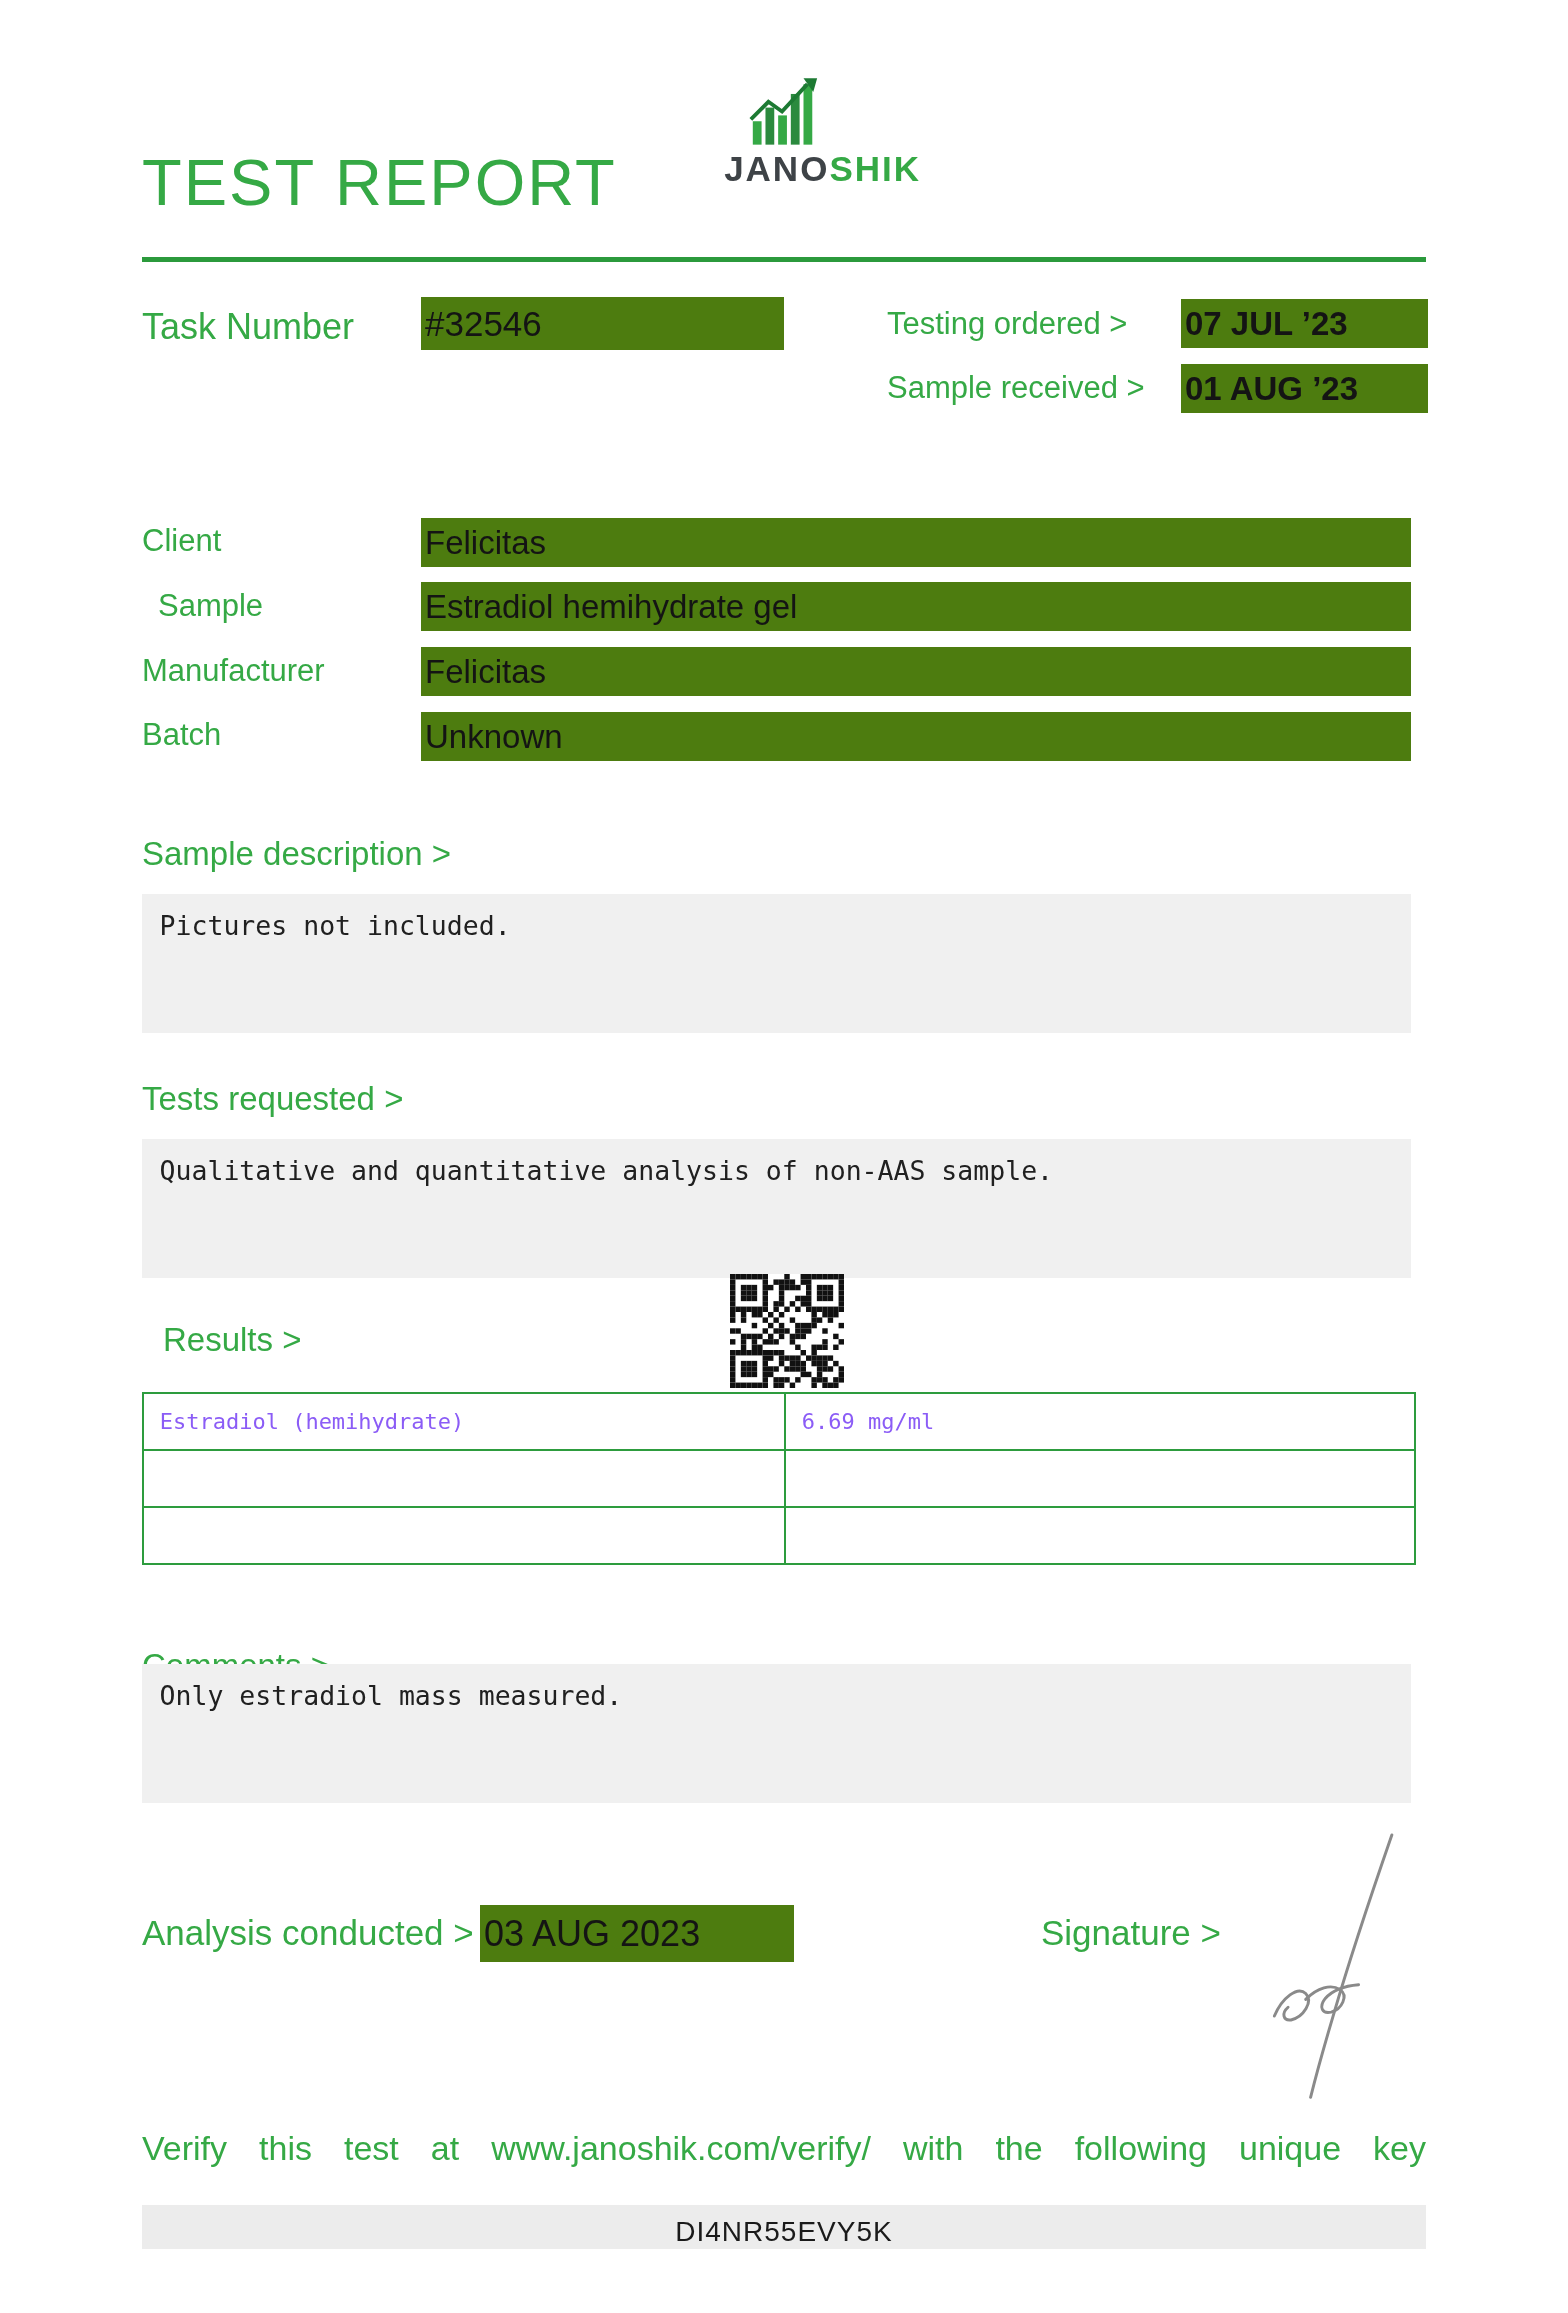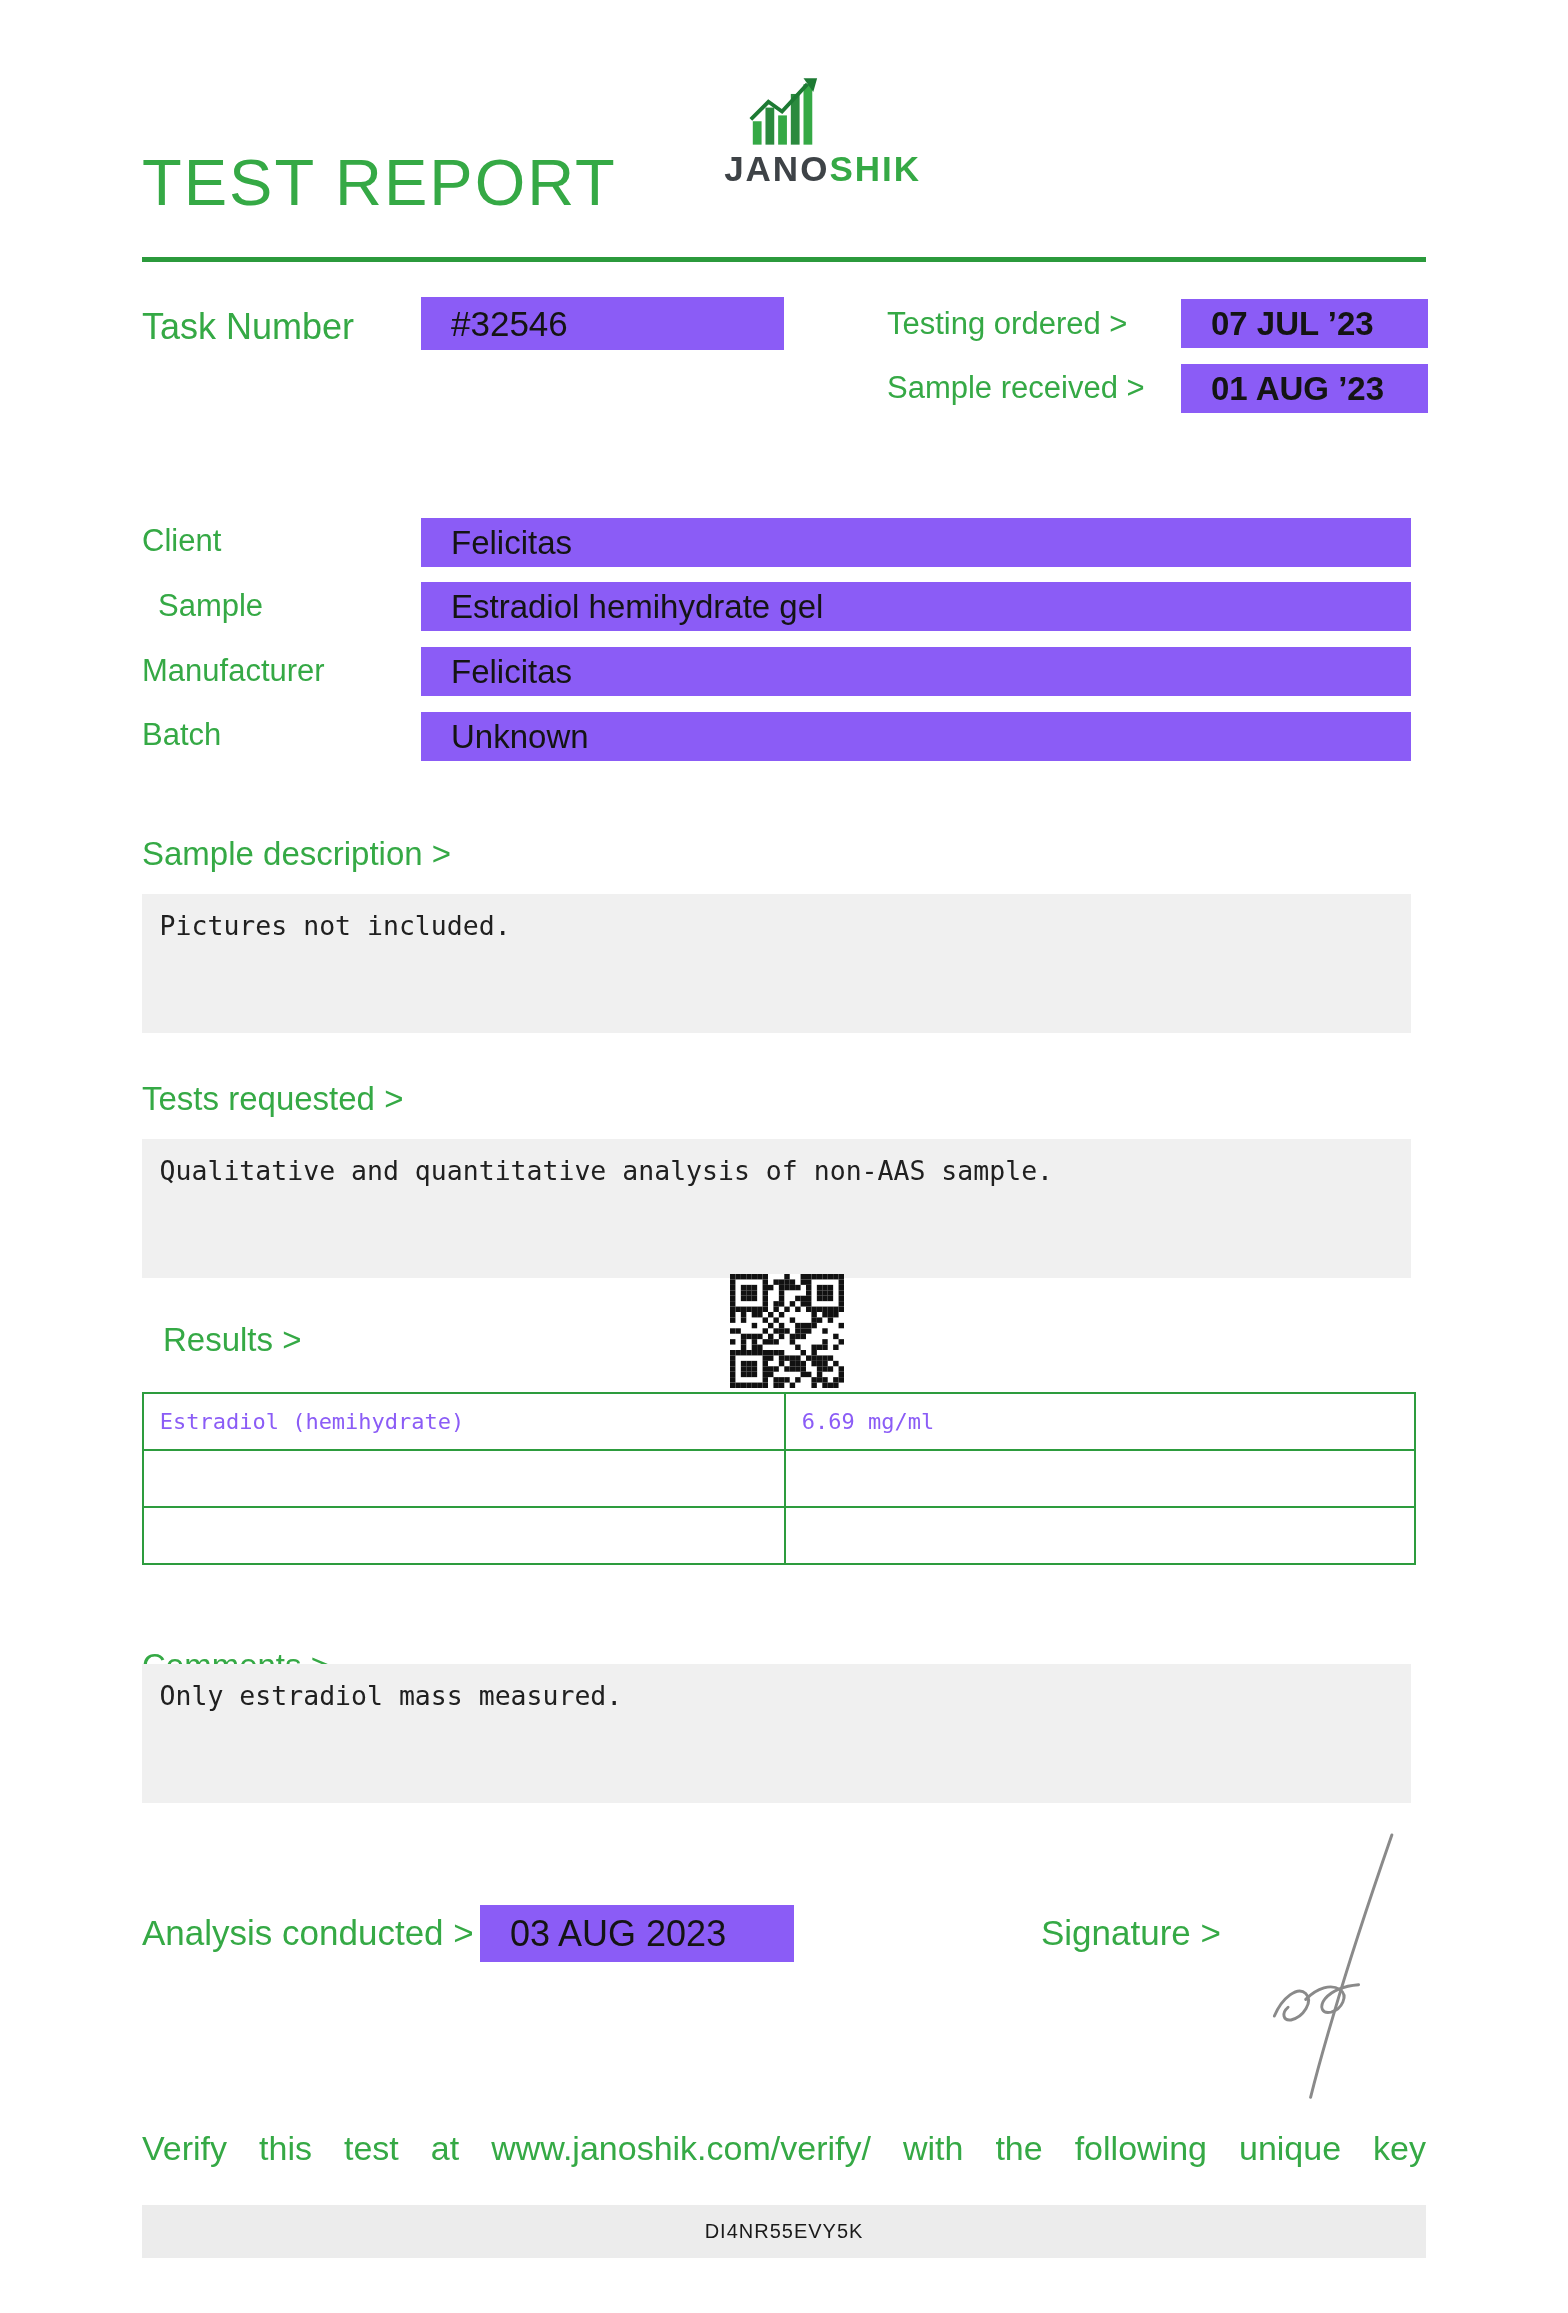--- a/index.html
+++ b/index.html
@@ -33,22 +33,22 @@
     text-align:right; font-size:26.5px; line-height:37px; color:#4b5055;
   }
   .rule {
     position:absolute; left:142px; top:257px;
     width:1284px; height:4.9px; background:#2b9a3c;
   }
   
   .green-label { color:#35a945; font-size:31px; position:absolute; white-space:nowrap; }
   .task-label { left:142px; top:306px; font-size:36px; }
   .value-box {
-    position:absolute; background:#8b5cf6; color:#141414;
-    padding-left:30px; white-space:nowrap; overflow:hidden;
+    position:absolute; background:#4d7c0f; color:#141414;
+    padding-left:4px; white-space:nowrap; overflow:hidden;
   }
   .task-box { left:421px; top:297px; width:363px; height:53px; line-height:53px; font-size:35px; font-weight:500; }
   .ordered-label { left:887px; top:306px; }
   .ordered-box { left:1181px; top:299px; width:247px; height:49px; line-height:49px; font-size:33px; font-weight:600; }
   .received-label { left:887px; top:370px; }
   .received-box { left:1181px; top:364px; width:247px; height:49px; line-height:49px; font-size:33px; font-weight:600; }
   
   .detail-label-0 { left:142px; top:523px; }
   .detail-label-1 { left:158px; top:588px; }
   .detail-label-2 { left:142px; top:653px; }
@@ -93,23 +93,23 @@
   .analysis-label { left:142px; top:1913px; font-size:35px; }
   .date-box { left:480px; top:1905px; width:314px; height:57px; line-height:57px; font-size:36px; font-weight:500; }
   .signature-label { left:1041px; top:1913px; font-size:35px; }
   .signature { position:absolute; left:1245px; top:1825px; }
   .verify {
     position:absolute; left:142px; top:2129px; width:1284px;
     color:#35a945; font-size:34px;
     text-align:justify; text-align-last:justify; white-space:normal;
   }
   .key-bar {
-    position:absolute; left:142px; top:2205px; width:1284px; height:53px;
+    position:absolute; left:142px; top:2205px; width:1284px; height:44px;
     background:#ececec; text-align:center; line-height:53px;
-    font-size:20px; color:#1a1a1a; letter-spacing:1px;
+    font-size:28px; color:#1a1a1a; letter-spacing:1px;
   }
 </style>
 </head>
 <body>
 
 <div class="page">
 
   <div class="title">TEST REPORT</div>
 
   <div class="logo-wrap">

